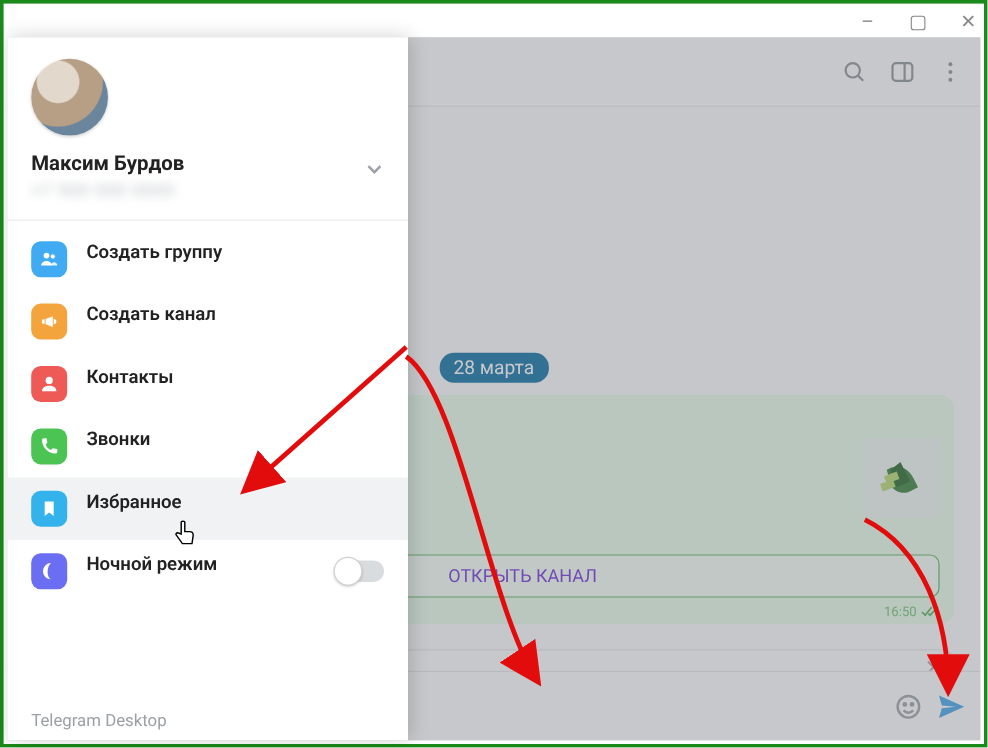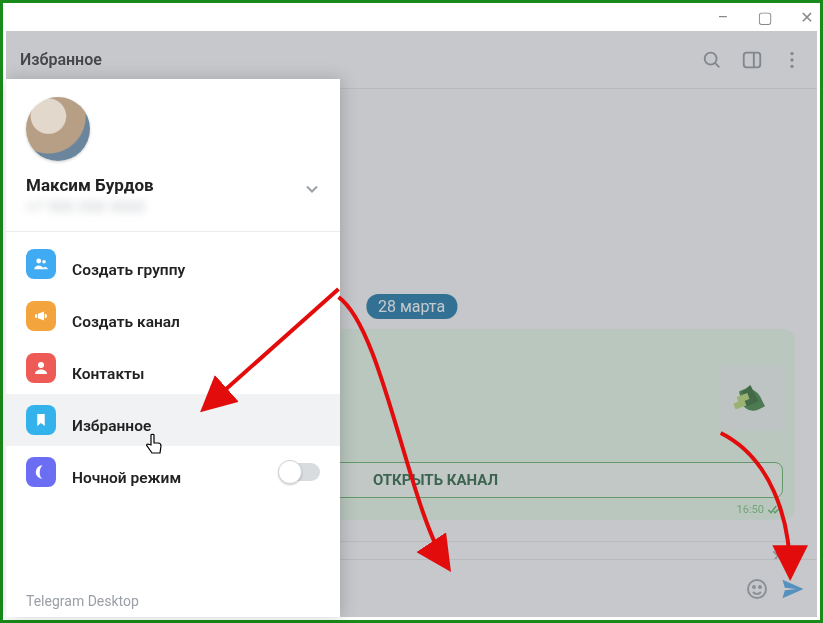--- a/index.html
+++ b/index.html
@@ -15,41 +15,41 @@
   .chat .hdr .ic { color:#8a8f95; display:flex; align-items:center; }
   .chat .body { position: absolute; top:58px; bottom:58px; left:0; right:0; background:#fdfdfd; overflow:hidden; padding: 10px 14px 0 70px; }
   .datepill { background:#0369a1; color:#fff; font-size:16px; padding:3px 12px; border-radius:12px; position:absolute; left:50%; transform:translateX(-50%); top:205px; }
   .bubble { position:absolute; top:240px; left:70px; right:22px; background:#eafeea; border-radius:12px; padding:10px 12px 22px 12px; }
   .bubble .link { color:#2f8cd6; font-size:15px; }
   .preview { border-left:3px solid #48a848; margin-top:6px; padding-left:8px; position:relative; }
   .preview .src { color:#48a848; font-weight:600; font-size:14px; }
   .preview .pt { color:#222; font-weight:700; font-size:14.5px; line-height:1.25; max-width:260px; }
   .preview .pd { color:#555; font-size:14px; line-height:1.25; max-width:260px; margin-top:2px; }
   .preview .thumb { position:absolute; top:2px; right:-2px; width:66px; height:66px; border-radius:6px; background:#f2f7f2; display:flex; align-items:center; justify-content:center; }
-  .openbtn { margin-top:10px; border:1px solid #55b055; color:#14532d; text-align:center; padding:8px 0; border-radius:8px; font-weight:700; font-size:15px; background:#f6fff6; }
+  .openbtn { margin-top:10px; border:1px solid #55b055; color:#6d28d9; text-align:center; padding:8px 0; border-radius:8px; font-weight:400; font-size:15px; background:#f6fff6; }
   .bubble .time { position:absolute; right:12px; bottom:4px; color:#6cc06c; font-size:11px; display:flex; align-items:center; gap:3px; }
   .bubble2 { position:absolute; top:452px; left:70px; right:22px; background:#fff; border:1px solid #e7e7e7; border-radius:10px; padding:6px 8px; display:flex; gap:8px; align-items:flex-start; box-shadow:0 1px 2px rgba(0,0,0,.06); }
   .bubble2 .thumb2 { width:44px; height:44px; border-radius:6px; background:#f0f4f0; display:flex; align-items:center; justify-content:center; flex-shrink:0;}
   .bubble2 .t2a { color:#3a9c3a; font-weight:600; font-size:14px;}
   .bubble2 .xbtn { position:absolute; top:6px; right:8px; color:#9aa0a6;}
   .inputbar { position:absolute; bottom:0; left:0; right:0; height:58px; border-top:1px solid #e7e7e7; background:#fff; display:flex; align-items:center; padding:0 10px; gap:10px; }
   .inputbar .txt { flex:1; border:none; outline:none; font-size:16px; color:#333; background:transparent; }
   .inputbar .ic { color:#9aa0a6; display:flex; }
   .inputbar .send { color:#3ba0e8; }
   
   .dim { position:absolute; inset:0; background: rgba(120,125,130,0.42); }
   
-  .drawer { position:absolute; top:0; bottom:0; left:0; width:334px; background:#fff; box-shadow: 2px 0 16px rgba(0,0,0,.18); z-index:5; display:flex; flex-direction:column;margin-top:48px; }
+  .drawer { position:absolute; top:0; bottom:0; left:0; width:334px; background:#fff; box-shadow: 2px 0 16px rgba(0,0,0,.18); z-index:5; display:flex; flex-direction:column; }
   .drawer .top { padding:18px 20px 6px 20px; }
   .avatar { width:64px; height:64px; border-radius:50%; background: radial-gradient(circle at 35% 30%, #e3d8cc 0 28%, #b79f86 30% 60%, #6b869c 62% 100%); box-shadow:0 1px 3px rgba(0,0,0,.2); }
   .uname { font-weight:700; font-size:17px; color:#222; margin-top:14px; }
   .phone { filter: blur(4px); color:#b9bdc2; font-size:14px; margin-top:4px; letter-spacing:1px; }
   .expand { position:absolute; top:100px; right:18px; color:#9aa0a6; }
   .menu { margin-top:10px; border-top:1px solid #ececec; padding-top:6px; }
-  .mi { display:flex; align-items:flex-end; gap:16px; padding:11px 20px; font-size:15.5px; font-weight:600; color:#222; cursor:pointer; position:relative;}
+  .mi { display:flex; align-items:flex-start; gap:16px; padding:11px 20px; font-size:15.5px; font-weight:600; color:#222; cursor:pointer; position:relative;}
   .mi.sel { background:#f1f2f3; }
   .mi .ic { width:30px; height:30px; border-radius:8px; display:flex; align-items:center; justify-content:center; color:#fff; }
   .ic-blue{background:#40abf2;} .ic-orange{background:#f3a43c;} .ic-red{background:#ee5b57;}
   .ic-green{background:#4cc454;} .ic-cyan{background:#33b2ec;} .ic-violet{background:#a15de0;} .ic-indigo{background:#6b6ef2;}
   .toggle { width:40px; height:18px; border-radius:10px; background:#d9dcdf; position:absolute; right:20px; top:50%; transform:translateY(-50%); }
   .toggle::after { content:""; width:22px; height:22px; background:#fff; border:1px solid #d0d3d6; border-radius:50%; position:absolute; left:-2px; top:-3px; box-shadow:0 1px 2px rgba(0,0,0,.2); }
   .footer { margin-top:auto; padding:14px 20px 6px; color:#9aa0a6; font-size:14px; line-height:1.35; }
   .cursor { position:absolute; z-index:30; color:#111; }
   
   .arrows { position:absolute; inset:0; z-index:20; pointer-events:none; }
@@ -196,20 +196,28 @@
         </div>
         <div class="mi">
           <span class="ic ic-red">
             <svg width="18" height="18" viewBox="0 0 24 24" fill="currentColor">
                 <circle cx="12" cy="8" r="4"></circle>
                 <path d="M4 20c0-4 4-6 8-6s8 2 8 6H4z"></path>
               </svg>
           </span>
           <span>Контакты</span>
         </div>
+        <div class="mi">
+          <span class="ic ic-green">
+            <svg width="18" height="18" viewBox="0 0 24 24" fill="currentColor">
+                <path d="M6 3c-1 0-2 1-2 2 0 8 7 15 15 15 1 0 2-1 2-2v-3l-5-1-2 2c-3-1-5-3-6-6l2-2-1-5H6z"></path>
+              </svg>
+          </span>
+          <span>Звонки</span>
+        </div>
         <div class="mi sel">
           <span class="ic ic-cyan">
             <svg width="18" height="18" viewBox="0 0 24 24" fill="currentColor">
                 <path d="M7 4h10v16l-5-4-5 4V4z"></path>
               </svg>
           </span>
           <span>Избранное</span>
         </div>
         <div class="mi">
           <span class="ic ic-indigo">

